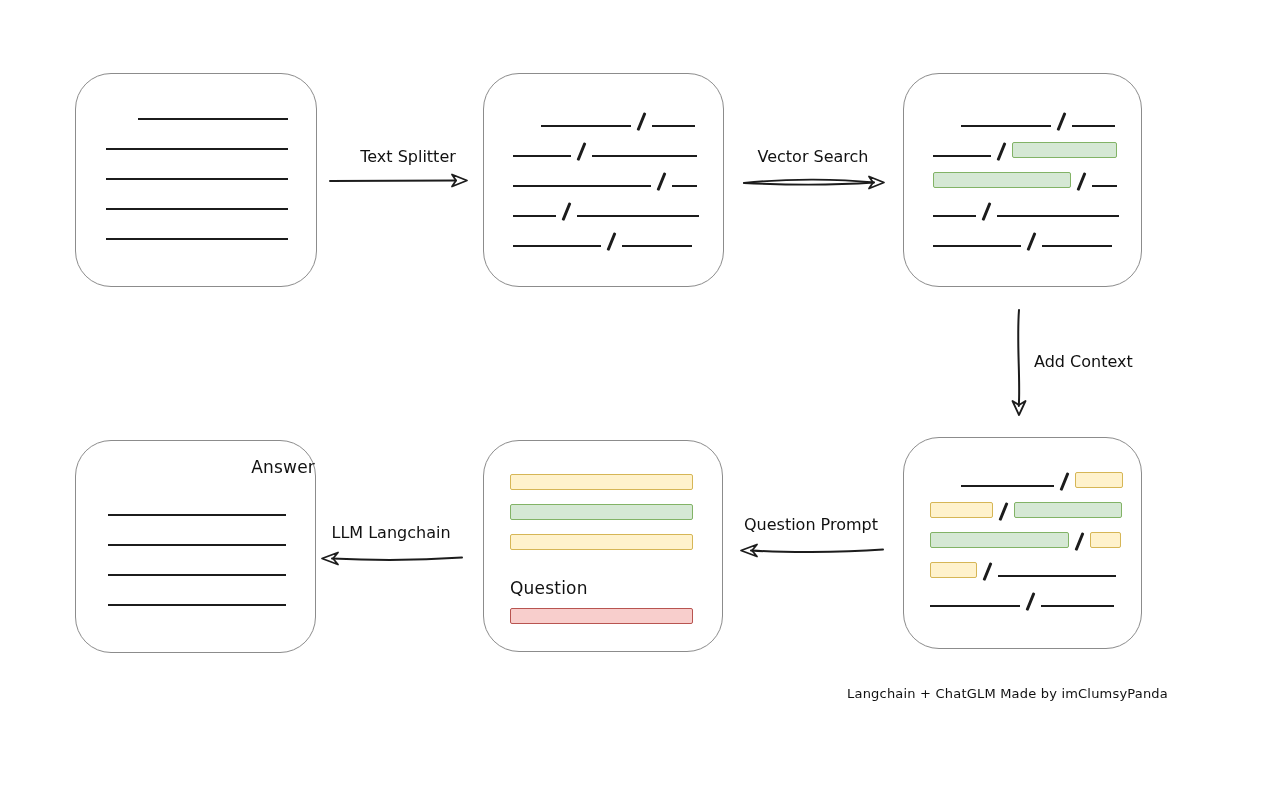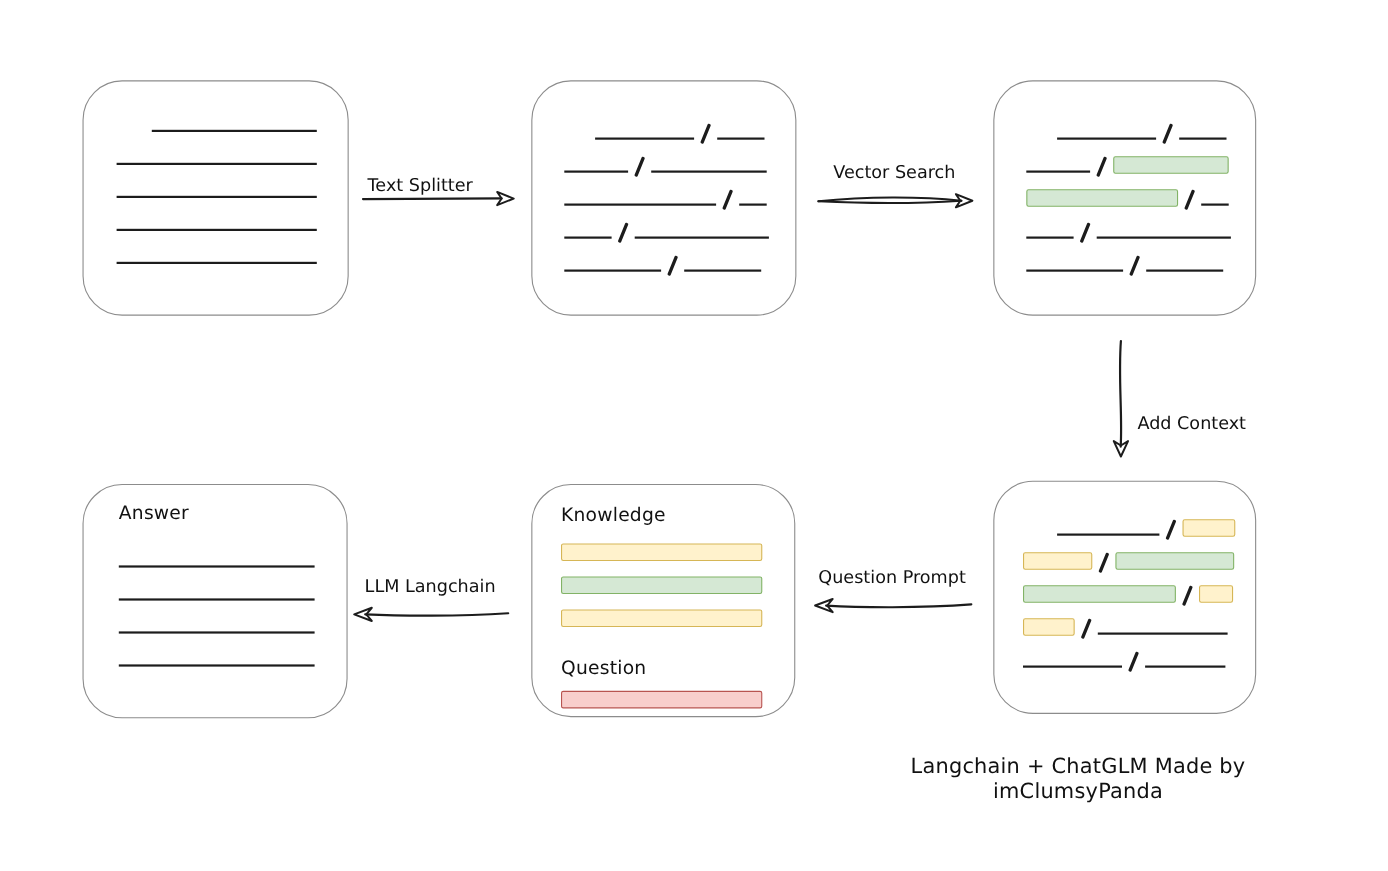--- a/index.html
+++ b/index.html
@@ -27,21 +27,21 @@
   #box-matched {left:903px; top:73px;  width:239px; height:214px;}
   #box-answer  {left:75px;  top:440px; width:241px; height:213px;}
   #box-prompt  {left:483px; top:440px; width:240px; height:212px;}
   #box-context {left:903px; top:437px; width:239px; height:212px;}
 
   .content{position:relative;}
   #box-source  .content{padding:17px 0 0 30px;}
   #box-chunks  .content{padding:24px 0 0 29px;}
   #box-matched .content{padding:24px 0 0 29px;}
   #box-context .content{padding:20px 0 0 26px;}
-  #box-answer  .content{padding:16px 0 0 32px;}
+  #box-answer  .content{padding:16px 0 0 32px;text-align:right;}
   #box-prompt  .content{padding:18px 0 0 26px;}
 
   .seg-row{display:flex;align-items:flex-end;height:30px;gap:9px;}
   .seg-line{border-bottom:2px solid #1c1c1c;margin-bottom:1px;}
   .chunk{height:16px;border-radius:2px;box-sizing:border-box;}
   .chunk.green {background:#d5e8d4;border:1.6px solid #82b366;}
   .chunk.yellow{background:#fff2cc;border:1.6px solid #d6b656;}
   .chunk.red   {background:#f8cecc;border:1.6px solid #b85450;}
   .slash{
     width:2.5px;height:19px;background:#1c1c1c;
@@ -64,23 +64,23 @@
     font-size:16px;
     color:#111111;
     text-align:center;
     white-space:nowrap;
   }
   .arrow-svg{position:absolute;overflow:visible;}
   .arrow-svg path{stroke:#1c1c1c;fill:none;stroke-linecap:round;stroke-linejoin:round;}
 
   #caption{
     position:absolute;
-    left:760px;top:686px;width:440px;
-    text-align:center;
-    font-size:19px;
+    left:728px;top:686px;width:440px;
+    text-align:right;
+    font-size:13px;
     color:#111111;
     letter-spacing:0.2px;
   }
 </style>
 </head>
 <body>
 
 <div id="canvas">
 
   <div class="box" id="box-source">
@@ -178,21 +178,20 @@
           </div>
           <div class="seg-row">
             <div class="seg-line" style="width: 178px;"></div>
           </div>
         </div>
     </div>
   </div>
 
   <div class="box" id="box-prompt">
     <div class="content">
-      <div class="box-label">Knowledge</div>
       <div class="bars">
           <div class="bar chunk yellow" style="width: 183px;"></div>
           <div class="bar chunk green" style="width: 183px;"></div>
           <div class="bar chunk yellow" style="width: 183px;"></div>
         </div>
       <div class="box-label question-label">Question</div>
       <div class="question-bar-wrap">
           <div class="bar chunk red" style="width: 183px;"></div>
         </div>
     </div>
@@ -221,34 +220,34 @@
           <div class="seg-line" style="width: 118px;"></div>
         </div>
         <div class="seg-row">
           <div class="seg-line" style="width: 90px;"></div>
           <div class="slash"></div>
           <div class="seg-line" style="width: 73px;"></div>
         </div>
       </div>
   </div>
 
-  <div class="arrow-label" style="left:311px;top:147px;width:142px;margin-top:12px;">Text Splitter</div>
+  <div class="arrow-label" style="left:337px;top:147px;width:142px;">Text Splitter</div>
   <svg class="arrow-svg" style="left:328px;top:171px;" width="144" height="20">
     <path d="M2,10 L128,9.4" stroke-width="2"></path>
     <path d="M124,3.5 L139,9.5 L124,15.5 L128,9.5 Z" stroke-width="1.8"></path>
   </svg>
 
   <div class="arrow-label" style="left:740px;top:147px;width:146px;">Vector Search</div>
   <svg class="arrow-svg" style="left:742px;top:172px;" width="148" height="22">
     <path d="M2,11 C45,6.5 95,6.5 132,10.5" stroke-width="1.8"></path>
     <path d="M2,11 C45,13 95,13 132,10.5" stroke-width="1.8"></path>
     <path d="M127,4.5 L142,10.5 L127,16.5 L131,10.5 Z" stroke-width="1.8"></path>
   </svg>
 
-  <div class="arrow-label" style="left:1034px;top:352px;text-align:right;margin-top:23px;">Add Context</div>
+  <div class="arrow-label" style="left:1034px;top:352px;text-align:right;">Add Context</div>
   <svg class="arrow-svg" style="left:1007px;top:308px;" width="26" height="112">
     <path d="M12,2 C9.5,35 13.5,70 11.8,98" stroke-width="2"></path>
     <path d="M5.5,93 L12,107 L18.5,93 L12,97 Z" stroke-width="1.8"></path>
   </svg>
 
   <div class="arrow-label" style="left:737px;top:515px;width:148px;">Question Prompt</div>
   <svg class="arrow-svg" style="left:737px;top:540px;" width="150" height="22">
     <path d="M146,9.5 C100,13 45,12.5 14,10.5" stroke-width="2"></path>
     <path d="M20,4.5 L4,10.5 L20,16.5 L15,10.5 Z" stroke-width="1.8"></path>
   </svg>

